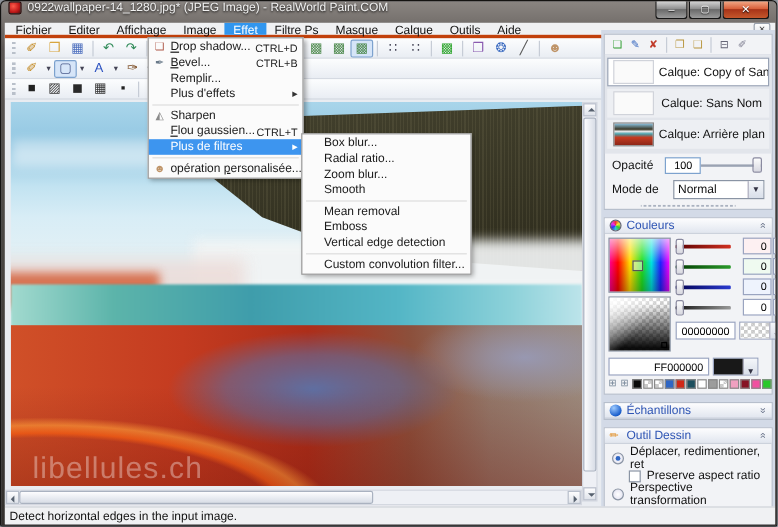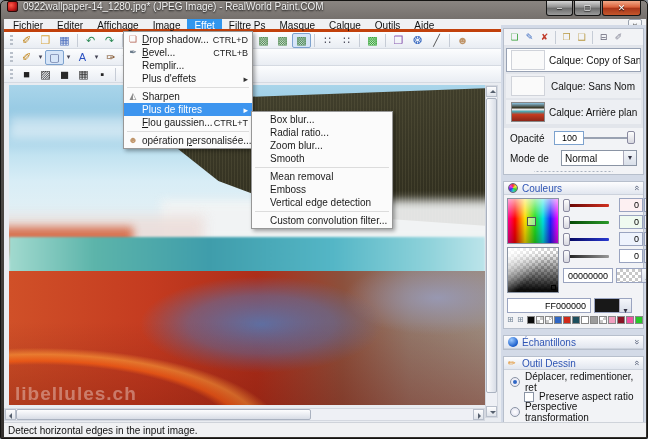--- a/index.html
+++ b/index.html
@@ -62,21 +62,21 @@
   .water { position:absolute; left:0; top:47.5%; width:100%; height:14.5%; filter:blur(1px);
     background:linear-gradient(90deg,#a2dacf 0%,#5cb4aa 18%,#3f9dab 42%,#54b6c6 68%,#8ed2da 88%,#bce4ea 100%); }
   .terrain { position:absolute; left:0; top:58%; width:100%; height:42%;
     background:linear-gradient(90deg,#d05028 0%,#c43b20 30%,#ad2e1a 52%,#8c503c 70%,#93786a 84%,#9c8b7e 100%); }
   .terrain::before { content:""; position:absolute; inset:0;
     background:radial-gradient(ellipse 34% 48% at 53% 40%,#5f6fa2 0%,rgba(95,111,162,.6) 45%,rgba(95,111,162,0) 75%),
                radial-gradient(ellipse 28% 40% at 90% 20%,rgba(152,156,188,.85),rgba(152,156,188,0) 70%); }
   .terrain::after { content:""; position:absolute; inset:0;
     background:radial-gradient(ellipse 78% 98% at 6% 122%,transparent 53%,rgba(255,100,25,.95) 56%,rgba(255,145,55,.9) 61%,transparent 66%); }
   .vignette { position:absolute; inset:0; background:linear-gradient(180deg,transparent 74%,rgba(110,18,8,.32) 100%); }
-  .watermark { position:absolute; left:6px; bottom:0px; font-size:19px; font-weight:bold; color:rgba(255,255,255,.35); letter-spacing:1px; }
+  .watermark { position:absolute; left:18px; bottom:0px; font-size:25px; font-weight:normal; color:rgba(255,255,255,.35); letter-spacing:1px; }
 
   
   .vscroll { position:absolute; left:481px; top:66px; width:13px; height:333px; background:#eef0f5; border:1px solid #d4d8e0; }
   .hscroll { position:absolute; left:0px; top:389px; width:481px; height:13px; background:#eef0f5; border:1px solid #d4d8e0; display:flex; align-items:center; }
   .sbtn { width:11px; height:11px; background:linear-gradient(#fdfdfe,#dfe3ea); border:1px solid #b8bfcb; position:relative; flex:none; }
   .sbtn::after { content:""; position:absolute; left:3px; top:3px; border:3px solid transparent; }
   .sbtn.up::after   { border-bottom-color:#56606e; top:0px; }
   .sbtn.down::after { border-top-color:#56606e; top:4px; }
   .sbtn.left::after { border-right-color:#56606e; left:0px; }
   .sbtn.right::after{ border-left-color:#56606e; left:4px; }
@@ -567,30 +567,30 @@
       <div class="mrow">
         <span class="micon"></span>
         <span class="mlabel">Plus d'effets</span>
         <span class="marrow"></span>
       </div>
       <div class="msep"></div>
       <div class="mrow">
         <span class="micon" style="color: rgb(138, 138, 138);">◭</span>
         <span class="mlabel">Sharpen</span>
       </div>
+      <div class="mrow">
+        <span class="micon"></span>
+        <span class="mlabel"><u>F</u>lou gaussien...</span>
+        <span class="mshort">CTRL+T</span>
+      </div>
       <div class="mrow hl">
         <span class="micon"></span>
         <span class="mlabel">Plus de filtres</span>
         <span class="marrow"></span>
       </div>
-      <div class="mrow">
-        <span class="micon"></span>
-        <span class="mlabel"><u>F</u>lou gaussien...</span>
-        <span class="mshort">CTRL+T</span>
-      </div>
       <div class="msep"></div>
       <div class="mrow">
         <span class="micon" style="color: rgb(191, 148, 104);">☻</span>
         <span class="mlabel">opération <u>p</u>ersonalisée...</span>
       </div>
     </div>
   <div class="menu filters-submenu" id="filters-submenu">
       <div class="mrow">
         <span class="micon"></span>
         <span class="mlabel">Box blur...</span>

